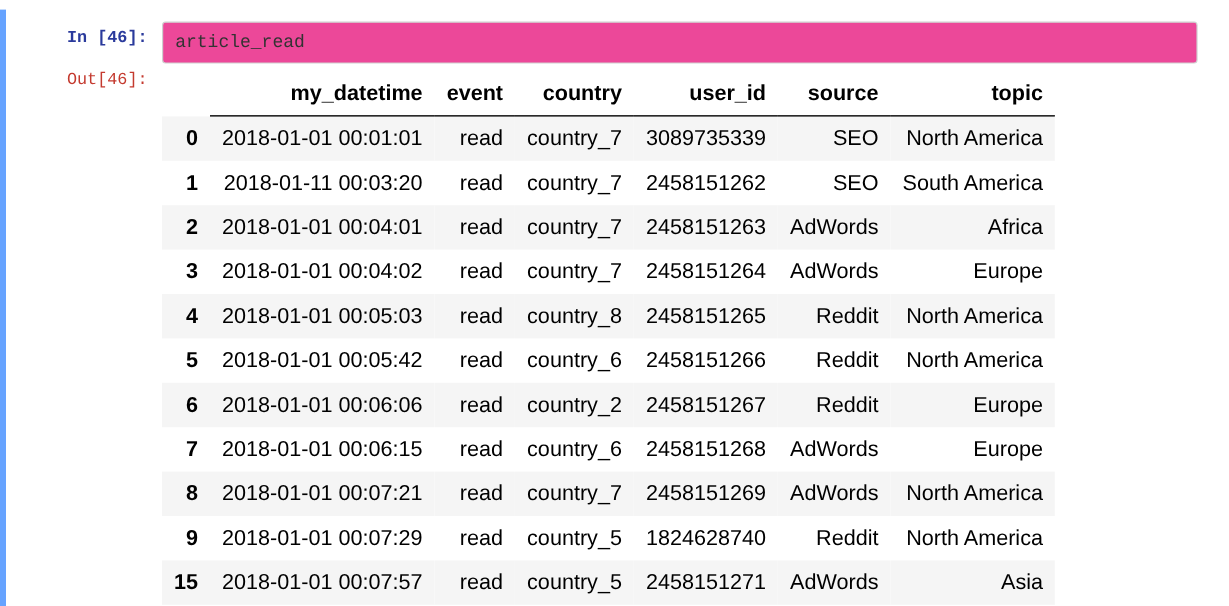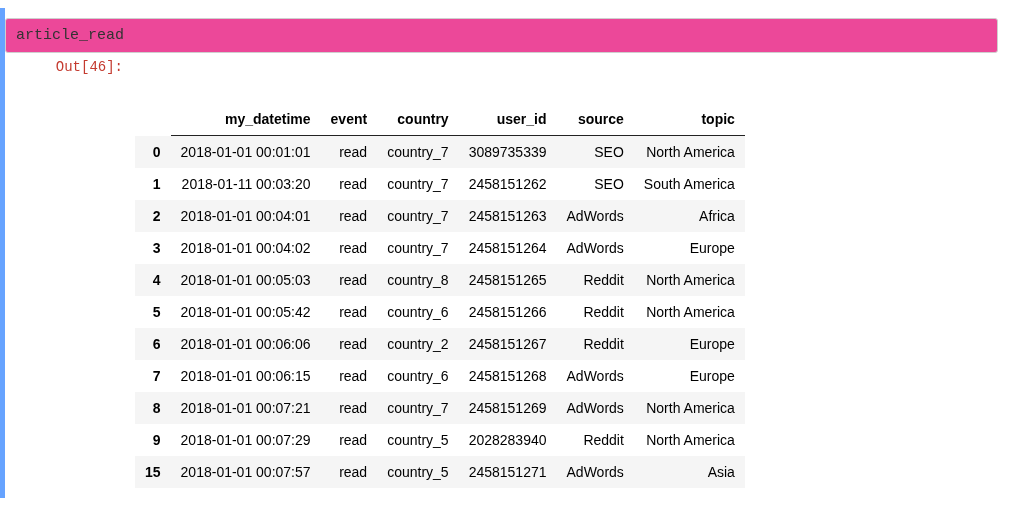--- a/index.html
+++ b/index.html
@@ -42,22 +42,21 @@
       color: #333;
       margin-right: 10px;
     }
     .output-area {
       flex: 1;
       padding: 6px 0 0 0;
     }
     table.dataframe {
       border: none;
       border-collapse: collapse;
-      font-size: 14px;
-      margin-top: 44px;
+      font-size: 18px;
     }
     table.dataframe thead th {
       font-weight: bold;
       text-align: right;
       padding: 8px 10px;
       border-bottom: 1px solid #222;
       white-space: nowrap;
     }
     table.dataframe tbody th {
       font-weight: bold;
@@ -75,20 +74,21 @@
     }
     table.dataframe thead tr th:first-child {
       border-bottom: none;
     }
   </style>
 </head>
 <body>
 
 <div class="notebook-cell">
   <div class="cell-row">
+    <div class="prompt-col in-prompt">In [46]:</div>
     <div class="code-input">article_read</div>
   </div>
   <div class="cell-row">
     <div class="prompt-col out-prompt">Out[46]:</div>
     <div class="output-area">
       <table class="dataframe">
         <thead>
           <tr>
             <th></th>
             <th>my_datetime</th>
@@ -179,21 +179,21 @@
               <td>country_7</td>
               <td>2458151269</td>
               <td>AdWords</td>
               <td>North America</td>
             </tr>
             <tr>
               <th>9</th>
               <td>2018-01-01 00:07:29</td>
               <td>read</td>
               <td>country_5</td>
-              <td>2028283940</td>
+              <td>1824628740</td>
               <td>Reddit</td>
               <td>North America</td>
             </tr>
             <tr>
               <th>15</th>
               <td>2018-01-01 00:07:57</td>
               <td>read</td>
               <td>country_5</td>
               <td>2458151271</td>
               <td>AdWords</td>

